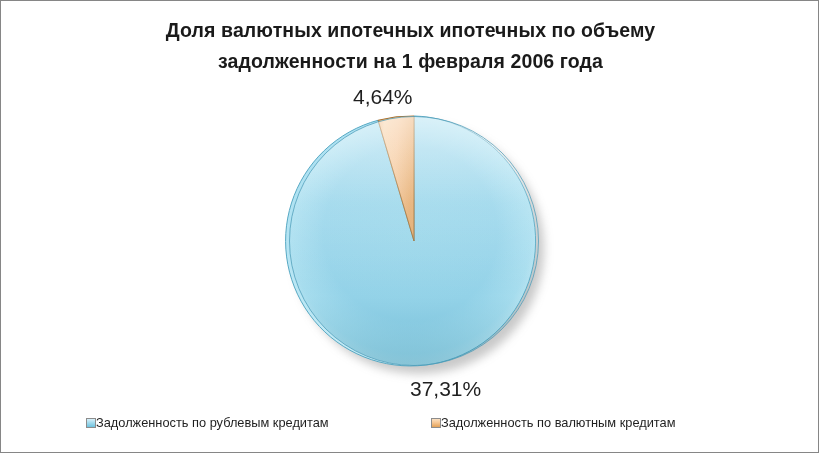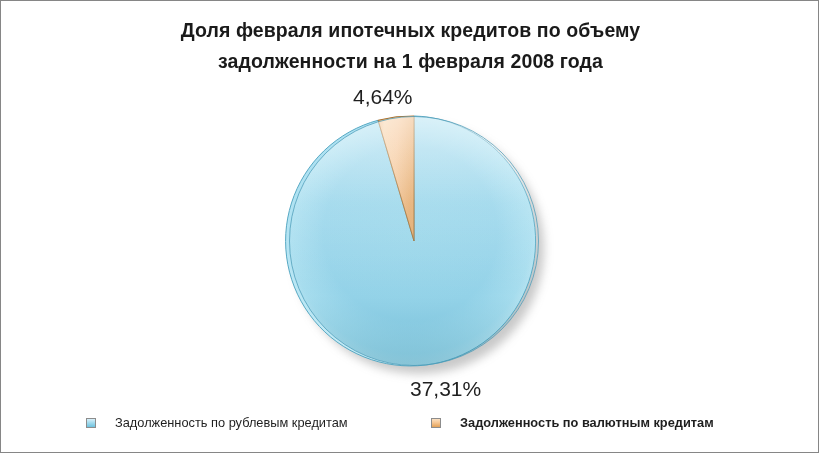--- a/index.html
+++ b/index.html
@@ -90,27 +90,27 @@
     position: absolute;
     left: 0;
     top: 408px;
     width: 819px;
     height: 30px;
   }
   .legend-item {
     position: absolute;
     display: flex;
     align-items: center;
-    gap: 19px;
+    gap: 0;
     font-size: 12.8px;
     color: #1f1f1f;
     white-space: nowrap;
   }
   .legend-ruble    { left: 85px;  top: 6px; }
-  .legend-currency { left: 430px; top: 6px; font-weight: bold; }
+  .legend-currency { left: 430px; top: 6px; }
 
   .legend-swatch {
     width: 10px;
     height: 10px;
     flex: 0 0 10px;
     border: 1px solid #8c8c8c;
     box-sizing: border-box;
   }
   .sw-blue {
     background: linear-gradient(to bottom, #d9f0f9 0%, #a5dcee 45%, #6fc2de 100%);
@@ -118,22 +118,22 @@
   .sw-orange {
     background: linear-gradient(to bottom, #fae0c2 0%, #f6c794 45%, #e2a158 100%);
   }
 </style>
 </head>
 <body>
 
 <div class="chart-frame">
 
   <div class="chart-title">
-    <span>Доля февраля ипотечных кредитов по объему</span>
-    <span class="line2">задолженности  на 1 февраля 2008 года</span>
+    <span>Доля валютных ипотечных ипотечных по объему</span>
+    <span class="line2">задолженности  на 1 февраля 2006 года</span>
   </div>
 
   <div class="plot-area">
 
     <div class="pie-wrap">
       <div class="pie-shadow"></div>
 
       <svg class="pie-svg" viewBox="0 0 252 252">
         <defs>
 

